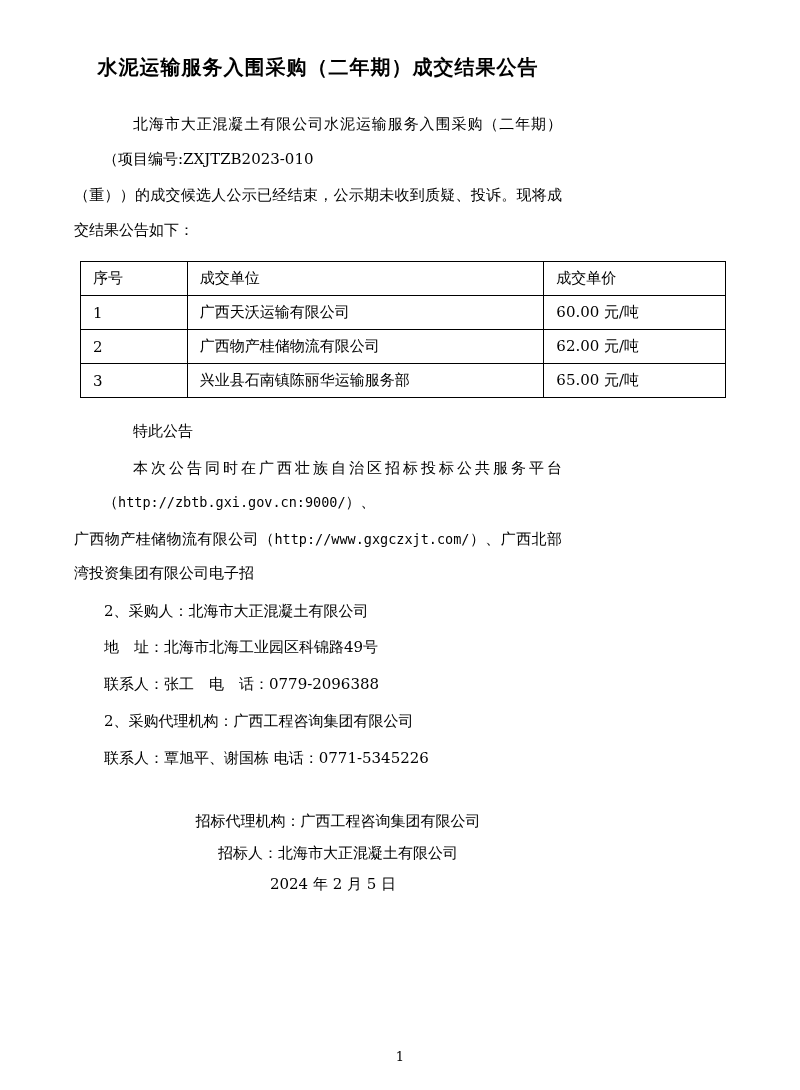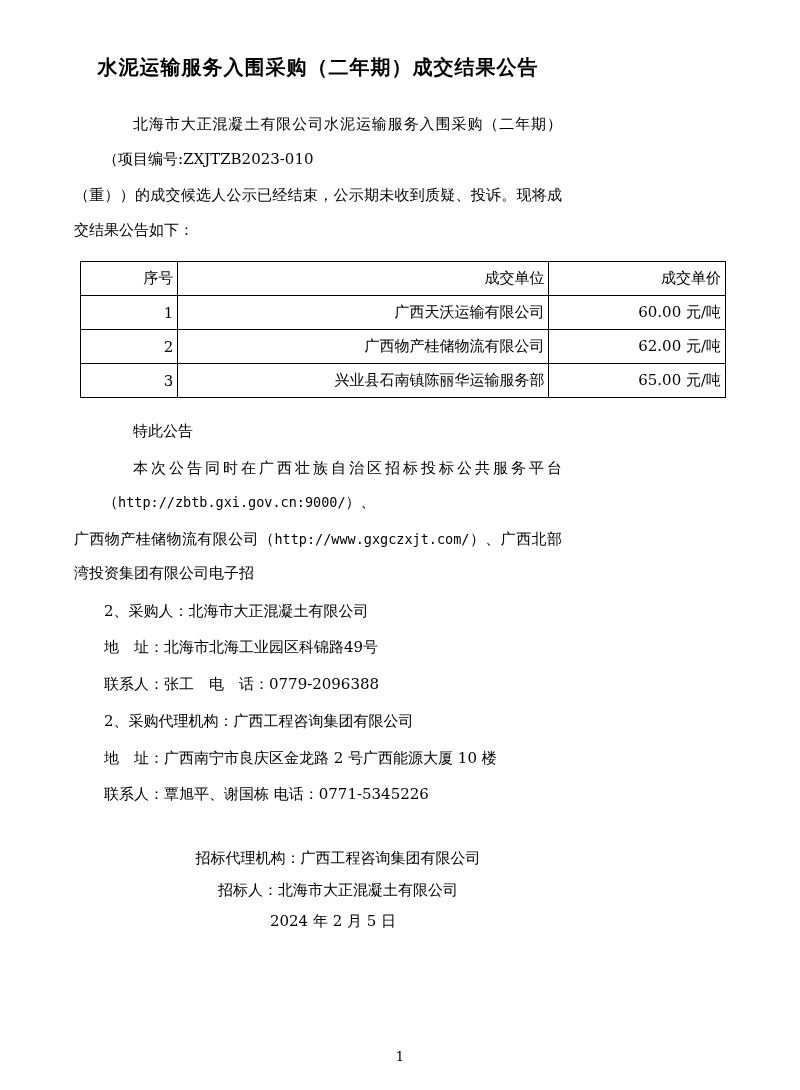--- a/index.html
+++ b/index.html
@@ -44,23 +44,23 @@
   table.result-table {
     border-collapse: collapse;
     width: 646px;
     margin: 14px 0 16px 6px;
     font-size: 15px;
   }
   table.result-table th,
   table.result-table td {
     border: 1px solid #000000;
     height: 33px;
-    text-align: right;
+    text-align: left;
     font-weight: normal;
-    padding: 0 4px;
+    padding: 0 12px;
   }
   table.result-table th {
     font-weight: normal;
   }
   .col-no { width: 92px; }
   .col-unit { width: 380px; }
   .col-price { width: 174px; margin-top: 32px; }
   .block-info {
     font-size: 15px;
     line-height: 2.45;
@@ -138,21 +138,20 @@
   </p>
   <p class="para">
     <span>广西物产桂储物流有限公司（</span><span class="mono-url">http://www.gxgczxjt.com/</span><span>）、广西北部湾投资集团有限公司电子招</span>
   </p>
 
   <div class="block-info">
     <div class="row">2、采购人：北海市大正混凝土有限公司</div>
     <div class="row">地　址：北海市北海工业园区科锦路49号</div>
     <div class="row">联系人：张工　电　话：0779-2096388</div>
     <div class="row">2、采购代理机构：广西工程咨询集团有限公司</div>
-    <div class="row">地　址：广西南宁市良庆区金龙路 2 号广西能源大厦 10 楼</div>
     <div class="row">联系人：覃旭平、谢国栋 电话：0771-5345226</div>
   </div>
 
   <div class="sign">
     <span class="line s2">招标代理机构：广西工程咨询集团有限公司</span>
     <span class="line s1">招标人：北海市大正混凝土有限公司</span>
     <span class="line s3">2024 年 2 月 5 日</span>
   </div>
 
   <div class="page-number">1</div>

